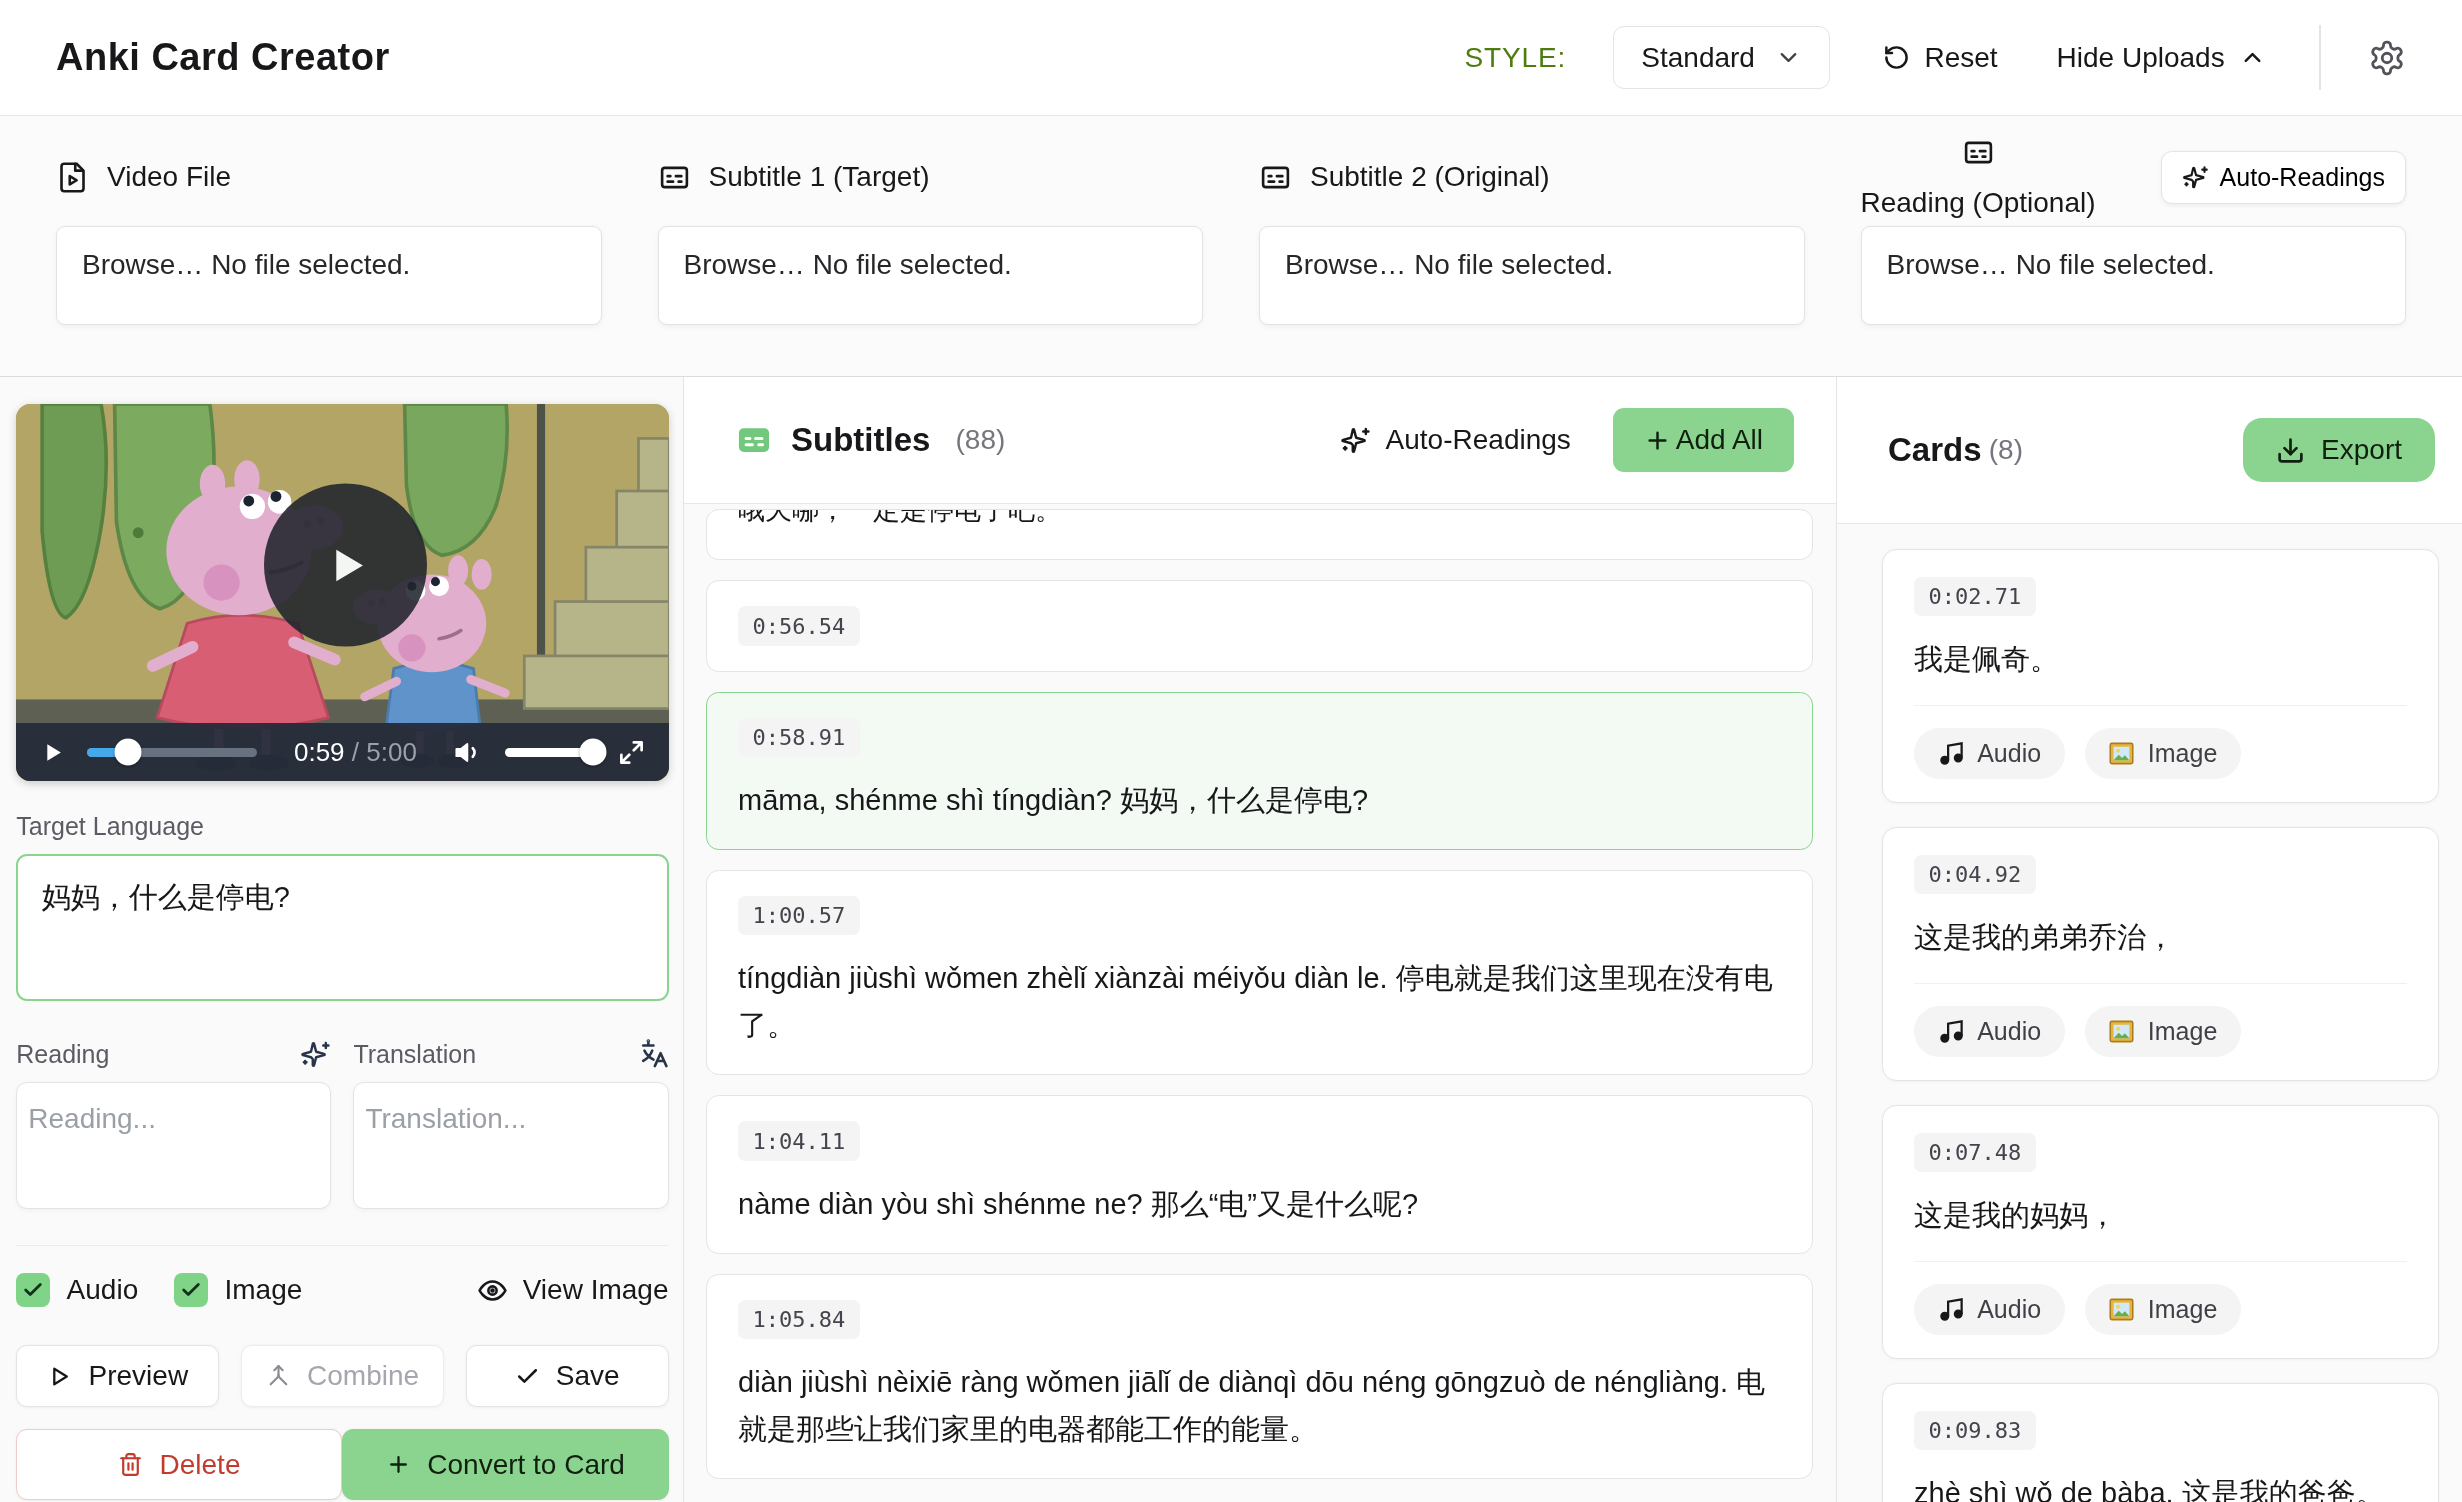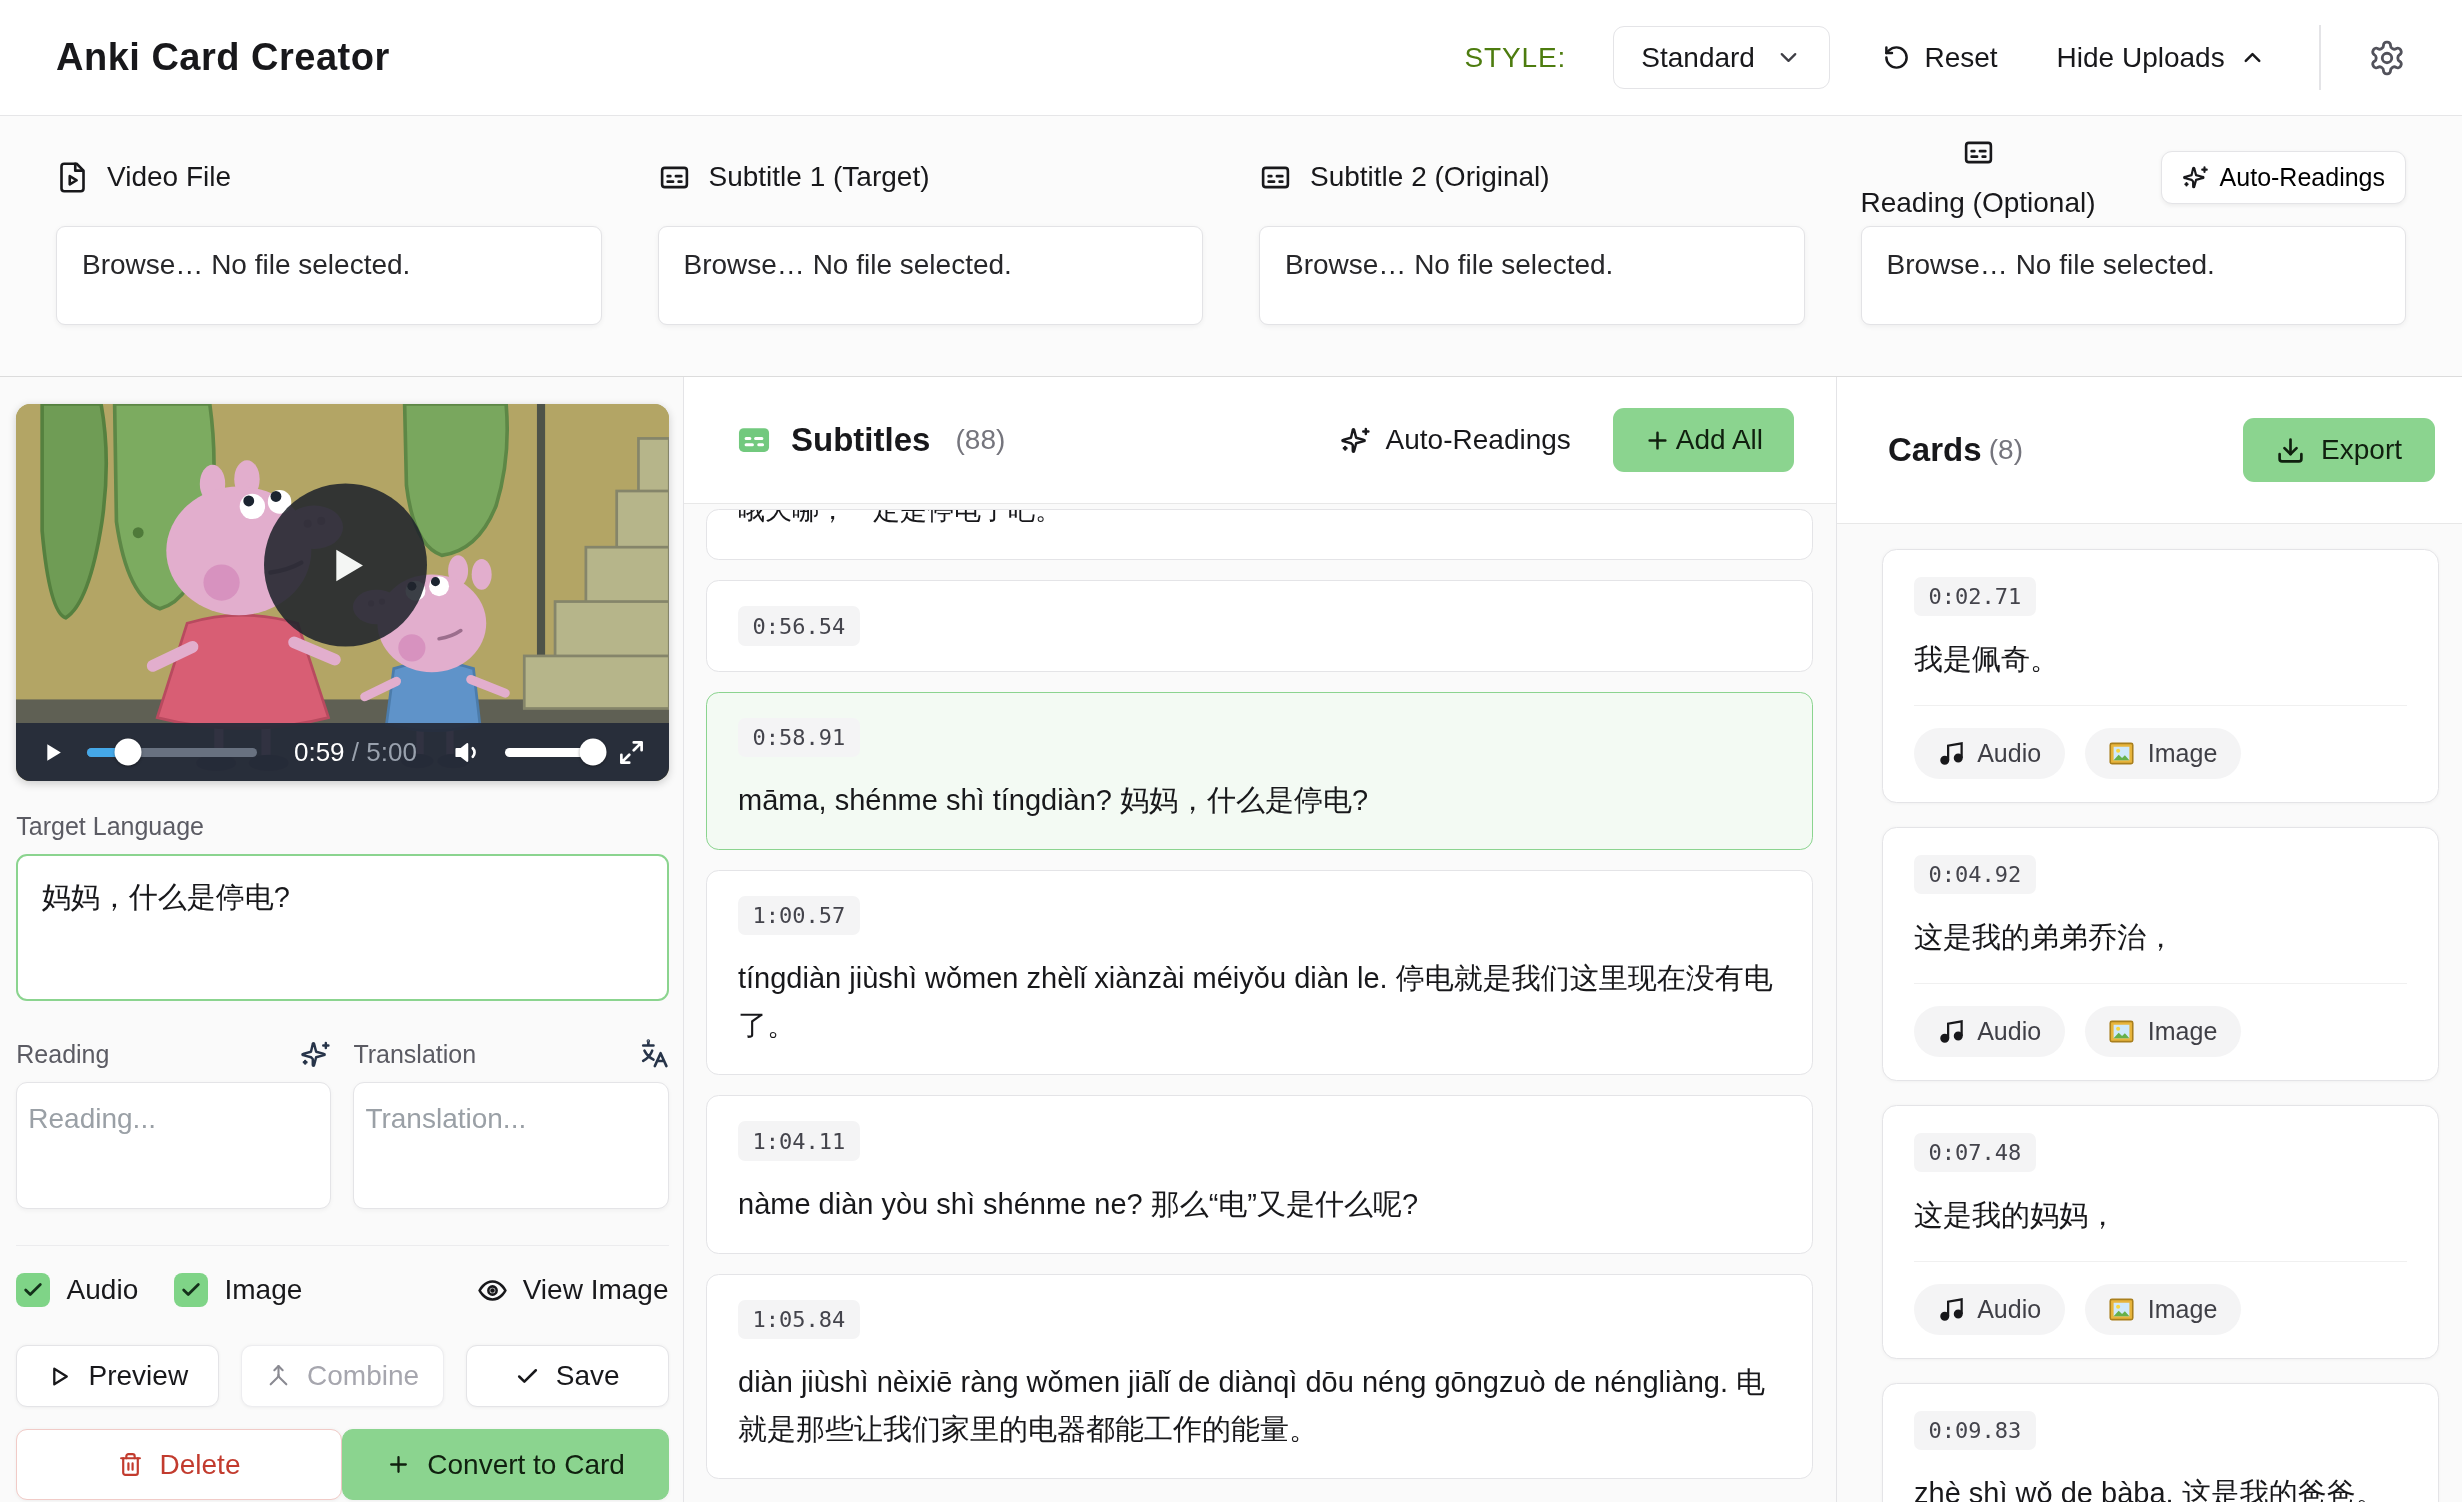--- a/index.html
+++ b/index.html
@@ -99,21 +99,21 @@
   .pill{display:inline-block;background:#f4f4f5;border-radius:7.2px;padding:7.2px 14.5px;
         font-family:"DejaVu Sans Mono","Liberation Mono",monospace;font-size:22px;color:#44444c;}
   .sub-text{margin-top:20px;font-size:29px;line-height:1.62;color:#18181b;}
   .sub-card.selected{border-color:#8bd48f;background:#f3faf3;}
 
   
   .panel-right{width:625px;flex:none;display:flex;flex-direction:column;background:#fafafa;}
   .right-header{height:147px;flex:none;background:#fff;border-bottom:1.8px solid #e8e8e8;display:flex;align-items:center;
                 padding:0 27px 0 51px;}
   .right-title{font-size:33px;font-weight:700;}
-  .export{margin-left:auto;display:flex;align-items:center;gap:16.3px;background:#8bd48f;border:none;border-radius:11px;
+  .export{margin-left:auto;display:flex;align-items:center;gap:16.3px;background:#8bd48f;border:none;border-radius:19px;
           padding:16.3px 33px;font-size:28px;color:#10200f;cursor:pointer;font-family:inherit;}
   .export svg{width:29px;height:29px;}
   .card-list{flex:1;overflow:hidden;padding:25px 23.5px 0 45px;}
   .card{background:#fff;border:1.8px solid #e4e4e7;border-radius:14.5px;padding:27px 31px 23.5px;margin-bottom:23.5px;
         box-shadow:0 0.9px 3.6px rgba(0,0,0,.04);}
   .card-text{margin-top:23.5px;font-size:29px;color:#18181b;}
   .card-sep{margin-top:25px;border-top:1.8px solid #f0f0f0;}
   .badges{margin-top:22px;display:flex;gap:20px;}
   .badge{display:flex;align-items:center;gap:12.7px;background:#f4f4f5;border-radius:904px;padding:11px 23.5px;
          font-size:25px;color:#3f3f46;}

